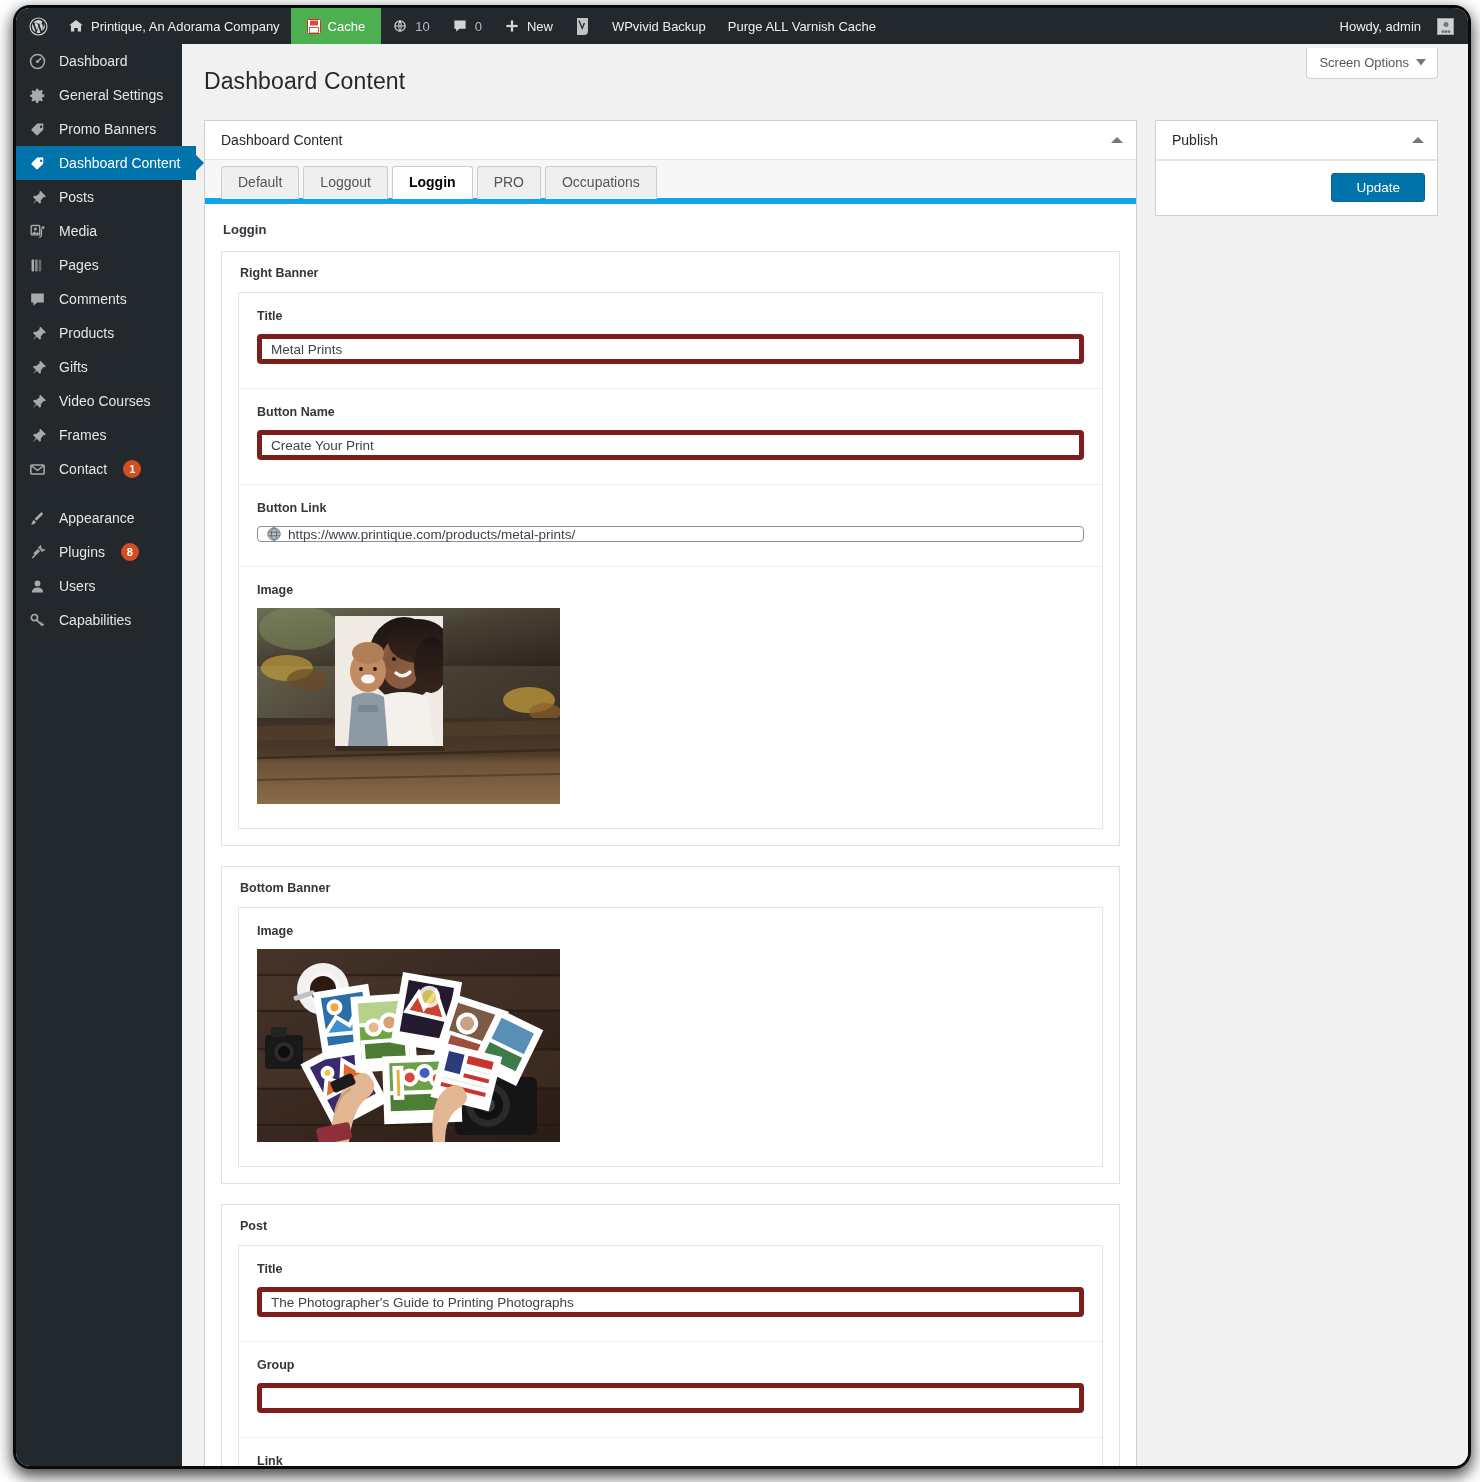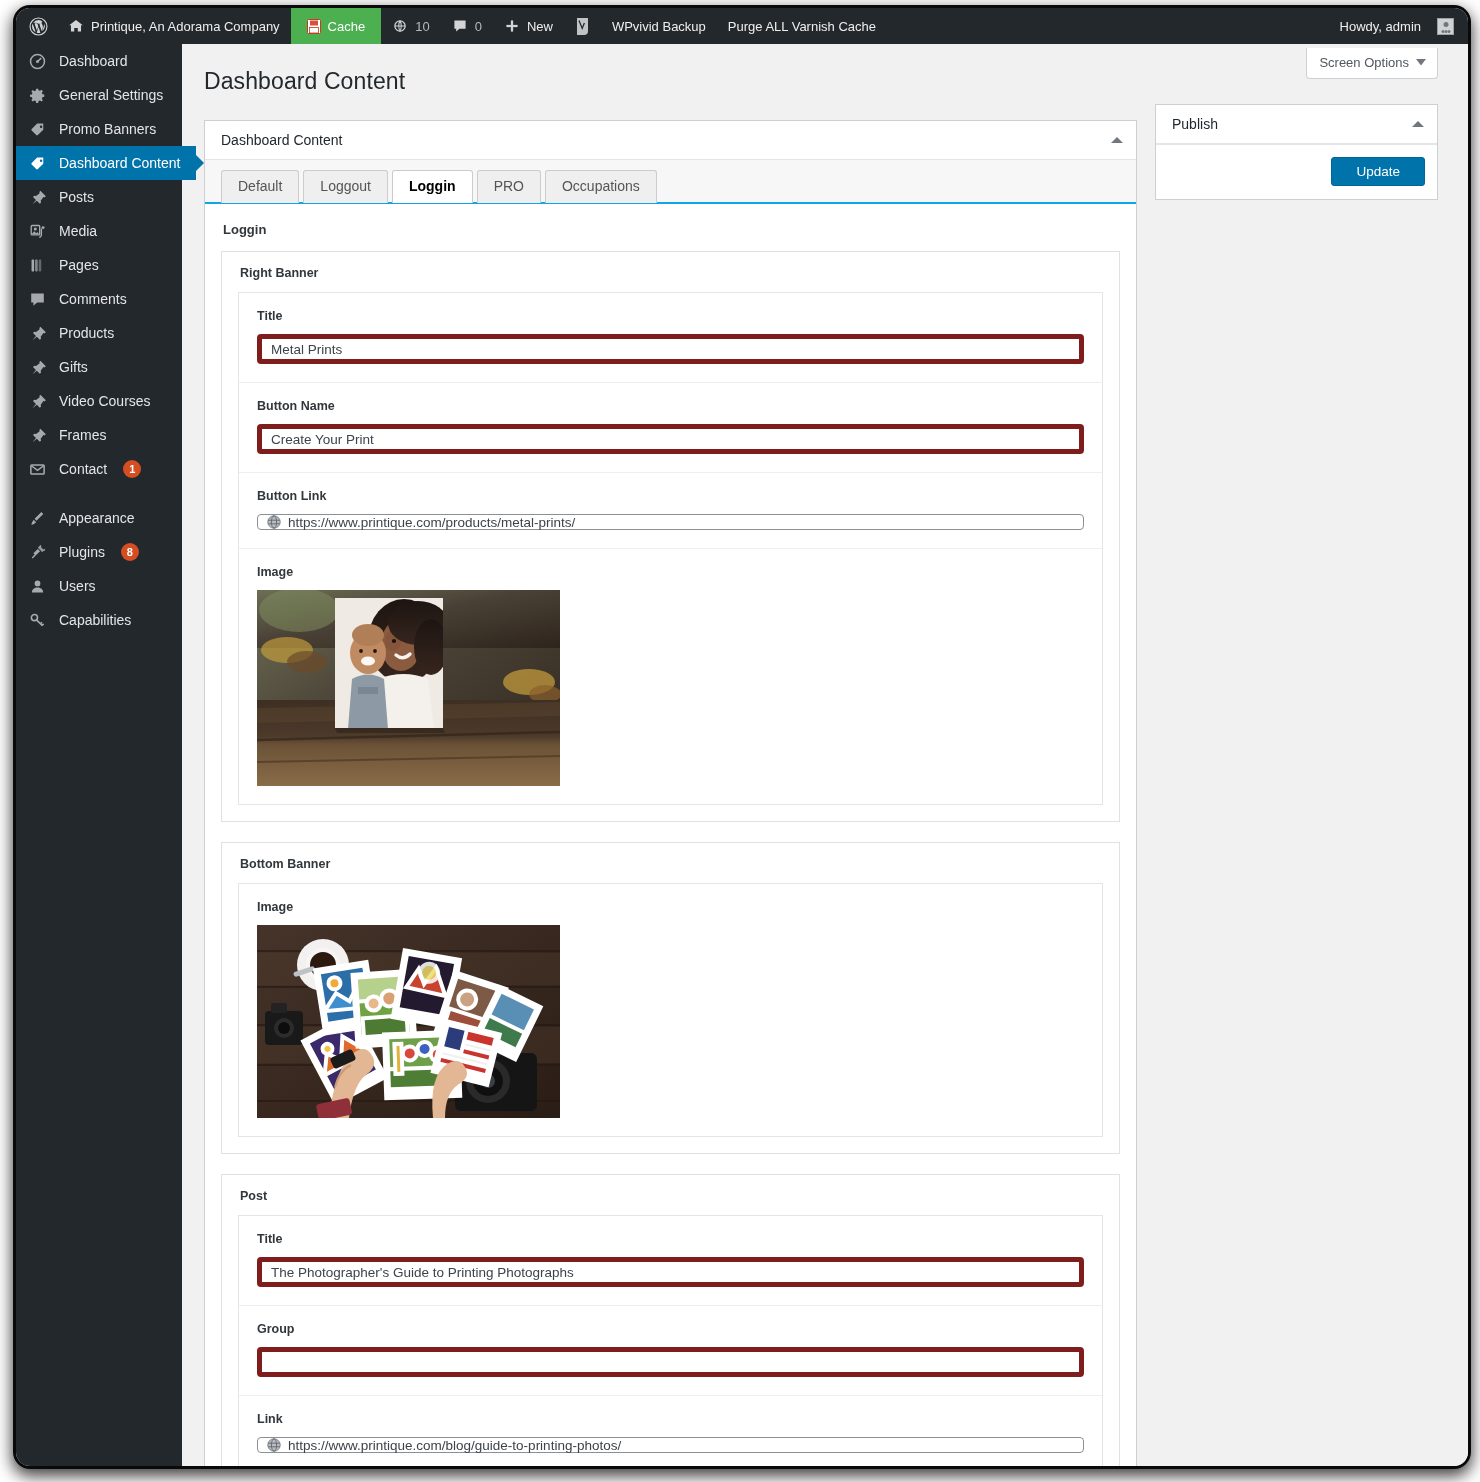--- a/index.html
+++ b/index.html
@@ -119,21 +119,21 @@
   .postbox-head {
     display: flex; align-items: center; justify-content: space-between;
     padding: 11px 13px 11px 16px;
     border-bottom: 1px solid #e5e5e5;
     font-size: 14px; font-weight: 400; color: #23282d;
   }
 
   
   .tabs-bar {
     background: #f7f7f7; padding: 13px 16px 0 16px;
-    border-bottom: 2px solid #0ea5e9;
+    border-bottom: 6px solid #0ea5e9;
     display: flex; align-items: flex-end; gap: 4px;
     height: 44px;
   }
   .tab {
     background: #efefef; border: 1px solid #ccc; border-bottom: none;
     padding: 7px 16px 8px 16px; font-size: 14px; color: #555;
     border-radius: 3px 3px 0 0; position: relative; top: 1px;
     line-height: 1.2;
   }
   .tab.active {
@@ -147,21 +147,21 @@
   }
   .group-box {
     border: 1px solid #e1e1e1; background: #fff; margin-bottom: 20px;
   }
   .group-label {
     font-size: 12.5px; font-weight: bold; color: #32373c;
     padding: 14px 0 12px 18px;
   }
   .inner-box { border: 1px solid #e5e5e5; margin: 0 16px 16px 16px; }
   .field-row {
-    padding: 16px 18px 18px 18px;
+    padding: 16px 18px 24px 18px;
     border-bottom: 1px solid #eee;
   }
   .field-row:last-child { border-bottom: none; }
   .field-label {
     font-size: 12.5px; font-weight: bold; color: #32373c;
     display: block; margin-bottom: 11px;
   }
   .txt {
     width: 100%; height: 30px;
     border: 5px solid #7f1d1d; border-radius: 4px;
@@ -186,21 +186,21 @@
   
   .thumb {
     width: 303px; height: 196px;
     background: #3a2a1d; position: relative; overflow: hidden;
     display: block;
   }
   .thumb.bottom-thumb { height: 193px; }
 
   
   #side-col {
-    position: absolute; right: 30px; top: 60px; width: 283px;
+    position: absolute; right: 30px; top: 76px; width: 283px;
   }
   .publish-body {
     background: #fff; padding: 12px 12px 13px 12px;
     display: flex; justify-content: flex-end;
     border-top: 1px solid #e5e5e5;
   }
   .btn-primary {
     background: #0073aa; border: 1px solid #006799;
     color: #fff; font-size: 13.5px;
     padding: 6px 24px; border-radius: 3px; cursor: pointer;

